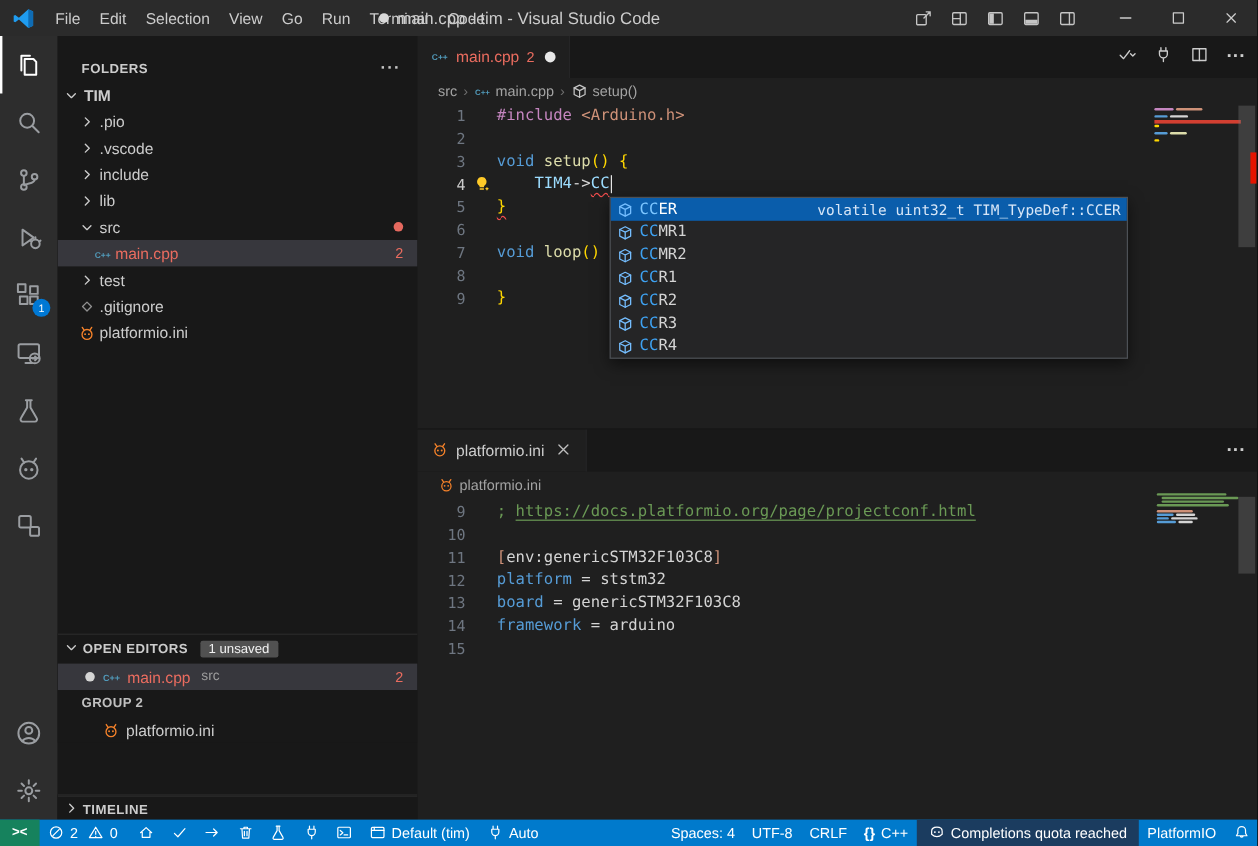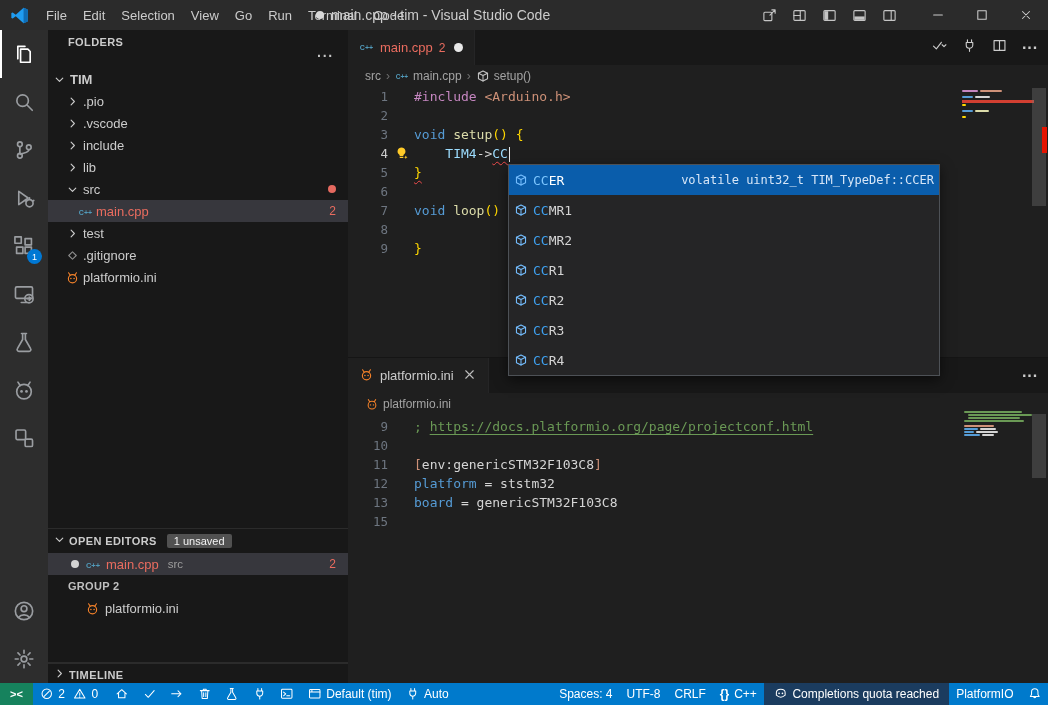--- a/index.html
+++ b/index.html
@@ -30,22 +30,22 @@
   .activitybar{width:48px;background:#2d2d2d;position:relative;flex:none;}
   .ab-item{width:48px;height:48px;display:flex;align-items:center;justify-content:center;color:#9a9da1;position:relative;}
   .ab-item svg{width:22px;height:22px;}
   .ab-item.active{color:#ffffff;box-shadow:inset 2px 0 0 #ffffff;}
   .ab-badge{position:absolute;right:6px;bottom:6px;min-width:15px;height:15px;border-radius:50%;background:#0078d4;color:#fff;
             font-size:9px;display:flex;align-items:center;justify-content:center;}
   .ab-bottom{position:absolute;bottom:0;left:0;}
 
   
   .sidebar{width:300px;background:#181818;position:relative;flex:none;font-size:13px;overflow:hidden;}
-  .sb-header{height:28px;margin-top:6px;display:flex;align-items:flex-start;padding:0 14px 0 20px;font-size:11px;font-weight:bold;
-             letter-spacing:.4px;color:#cccccc;flex-direction:column;}
+  .sb-header{height:28px;margin-top:6px;display:flex;align-items:flex-end;padding:0 14px 0 20px;font-size:11px;font-weight:bold;
+             letter-spacing:.4px;color:#cccccc;}
   .sb-header .more{margin-left:auto;color:#c5c5c5;font-size:14px;letter-spacing:1px;}
   .tree{margin-top:4px;}
   .trow{height:22px;display:flex;align-items:center;padding-right:12px;gap:3px;color:#cccccc;}
   .trow.selected{background:#37373d;}
   .trow .chev{color:#cccccc;}
   .trow .chev svg, .trow .ic svg{width:15px;height:15px;}
   .row-label{white-space:nowrap;}
   .row-label.bold{font-weight:bold;}
   .err-label{color:#ea6c5f;}
   .row-desc{color:#9d9d9d;font-size:11.5px;margin-left:4px;}
@@ -93,21 +93,21 @@
   .tk-pre{color:#C586C0;} .tk-str{color:#CE9178;} .tk-kw{color:#569CD6;} .tk-fn{color:#DCDCAA;}
   .tk-brk{color:#FFD700;} .tk-var{color:#9CDCFE;} .tk-pun{color:#D4D4D4;} .tk-txt{color:#D4D4D4;}
   .tk-cmt{color:#6A9955;} .tk-orn{color:#CE9178;}
   .tk-lnk{color:#6A9955;text-decoration:underline;text-underline-offset:3px;}
   .err{text-decoration:underline;text-decoration-style:wavy;text-decoration-color:#f14c4c;text-decoration-thickness:1px;text-underline-offset:3px;}
   .cursor{display:inline-block;width:1.5px;height:15px;background:#e6e6e6;vertical-align:middle;margin-left:1px;}
 
   
   .suggest{position:absolute;left:160px;top:134px;width:432px;background:#252526;border:1px solid #4d5156;
            box-shadow:0 4px 12px rgba(0,0,0,.55);z-index:8;}
-  .sg-row{height:30px;display:flex;align-items:center;gap:5px;padding:0 5px;font-size:13px;color:#d4d4d4;
+  .sg-row{height:19px;display:flex;align-items:center;gap:5px;padding:0 5px;font-size:13px;color:#d4d4d4;
           font-family:"DejaVu Sans Mono","Liberation Mono",monospace;}
   .sg-row .ic{color:#75BEFF;}
   .sg-row .ic svg{width:14px;height:14px;}
   .sg-row.selected{background:#0a5dab;color:#ffffff;}
   .match{color:#3ea1f0;}
   .sg-row.selected .match{color:#7cc6ff;}
   .sg-detail{margin-left:auto;font-size:12px;color:#d7e6f7;white-space:nowrap;}
 
   
   .minimap{position:absolute;left:614px;width:72px;}
@@ -736,20 +736,25 @@
             <div class="cl" data-name="code-line-12">
         <span class="ln">12</span>
         <span class="deco"></span>
         <span class="ct"><span class="tk-kw">platform</span><span class="tk-txt"> = ststm32</span></span>
       </div>
             <div class="cl" data-name="code-line-13">
         <span class="ln">13</span>
         <span class="deco"></span>
         <span class="ct"><span class="tk-kw">board</span><span class="tk-txt"> = genericSTM32F103C8</span></span>
       </div>
+            <div class="cl" data-name="code-line-14">
+        <span class="ln">14</span>
+        <span class="deco"></span>
+        <span class="ct"><span class="tk-kw">framework</span><span class="tk-txt"> = arduino</span></span>
+      </div>
             <div class="cl" data-name="code-line-15">
         <span class="ln">15</span>
         <span class="deco"></span>
         <span class="ct"></span>
       </div>
           </div>
 
         <div class="minimap" style="top:53px;height:34px;" data-name="minimap">
           <div class="mm-bar" style="top:0;left:2px;width:58px;background:#6a9955;"></div>
           <div class="mm-bar" style="top:3px;left:6px;width:64px;background:#6a9955;"></div>

